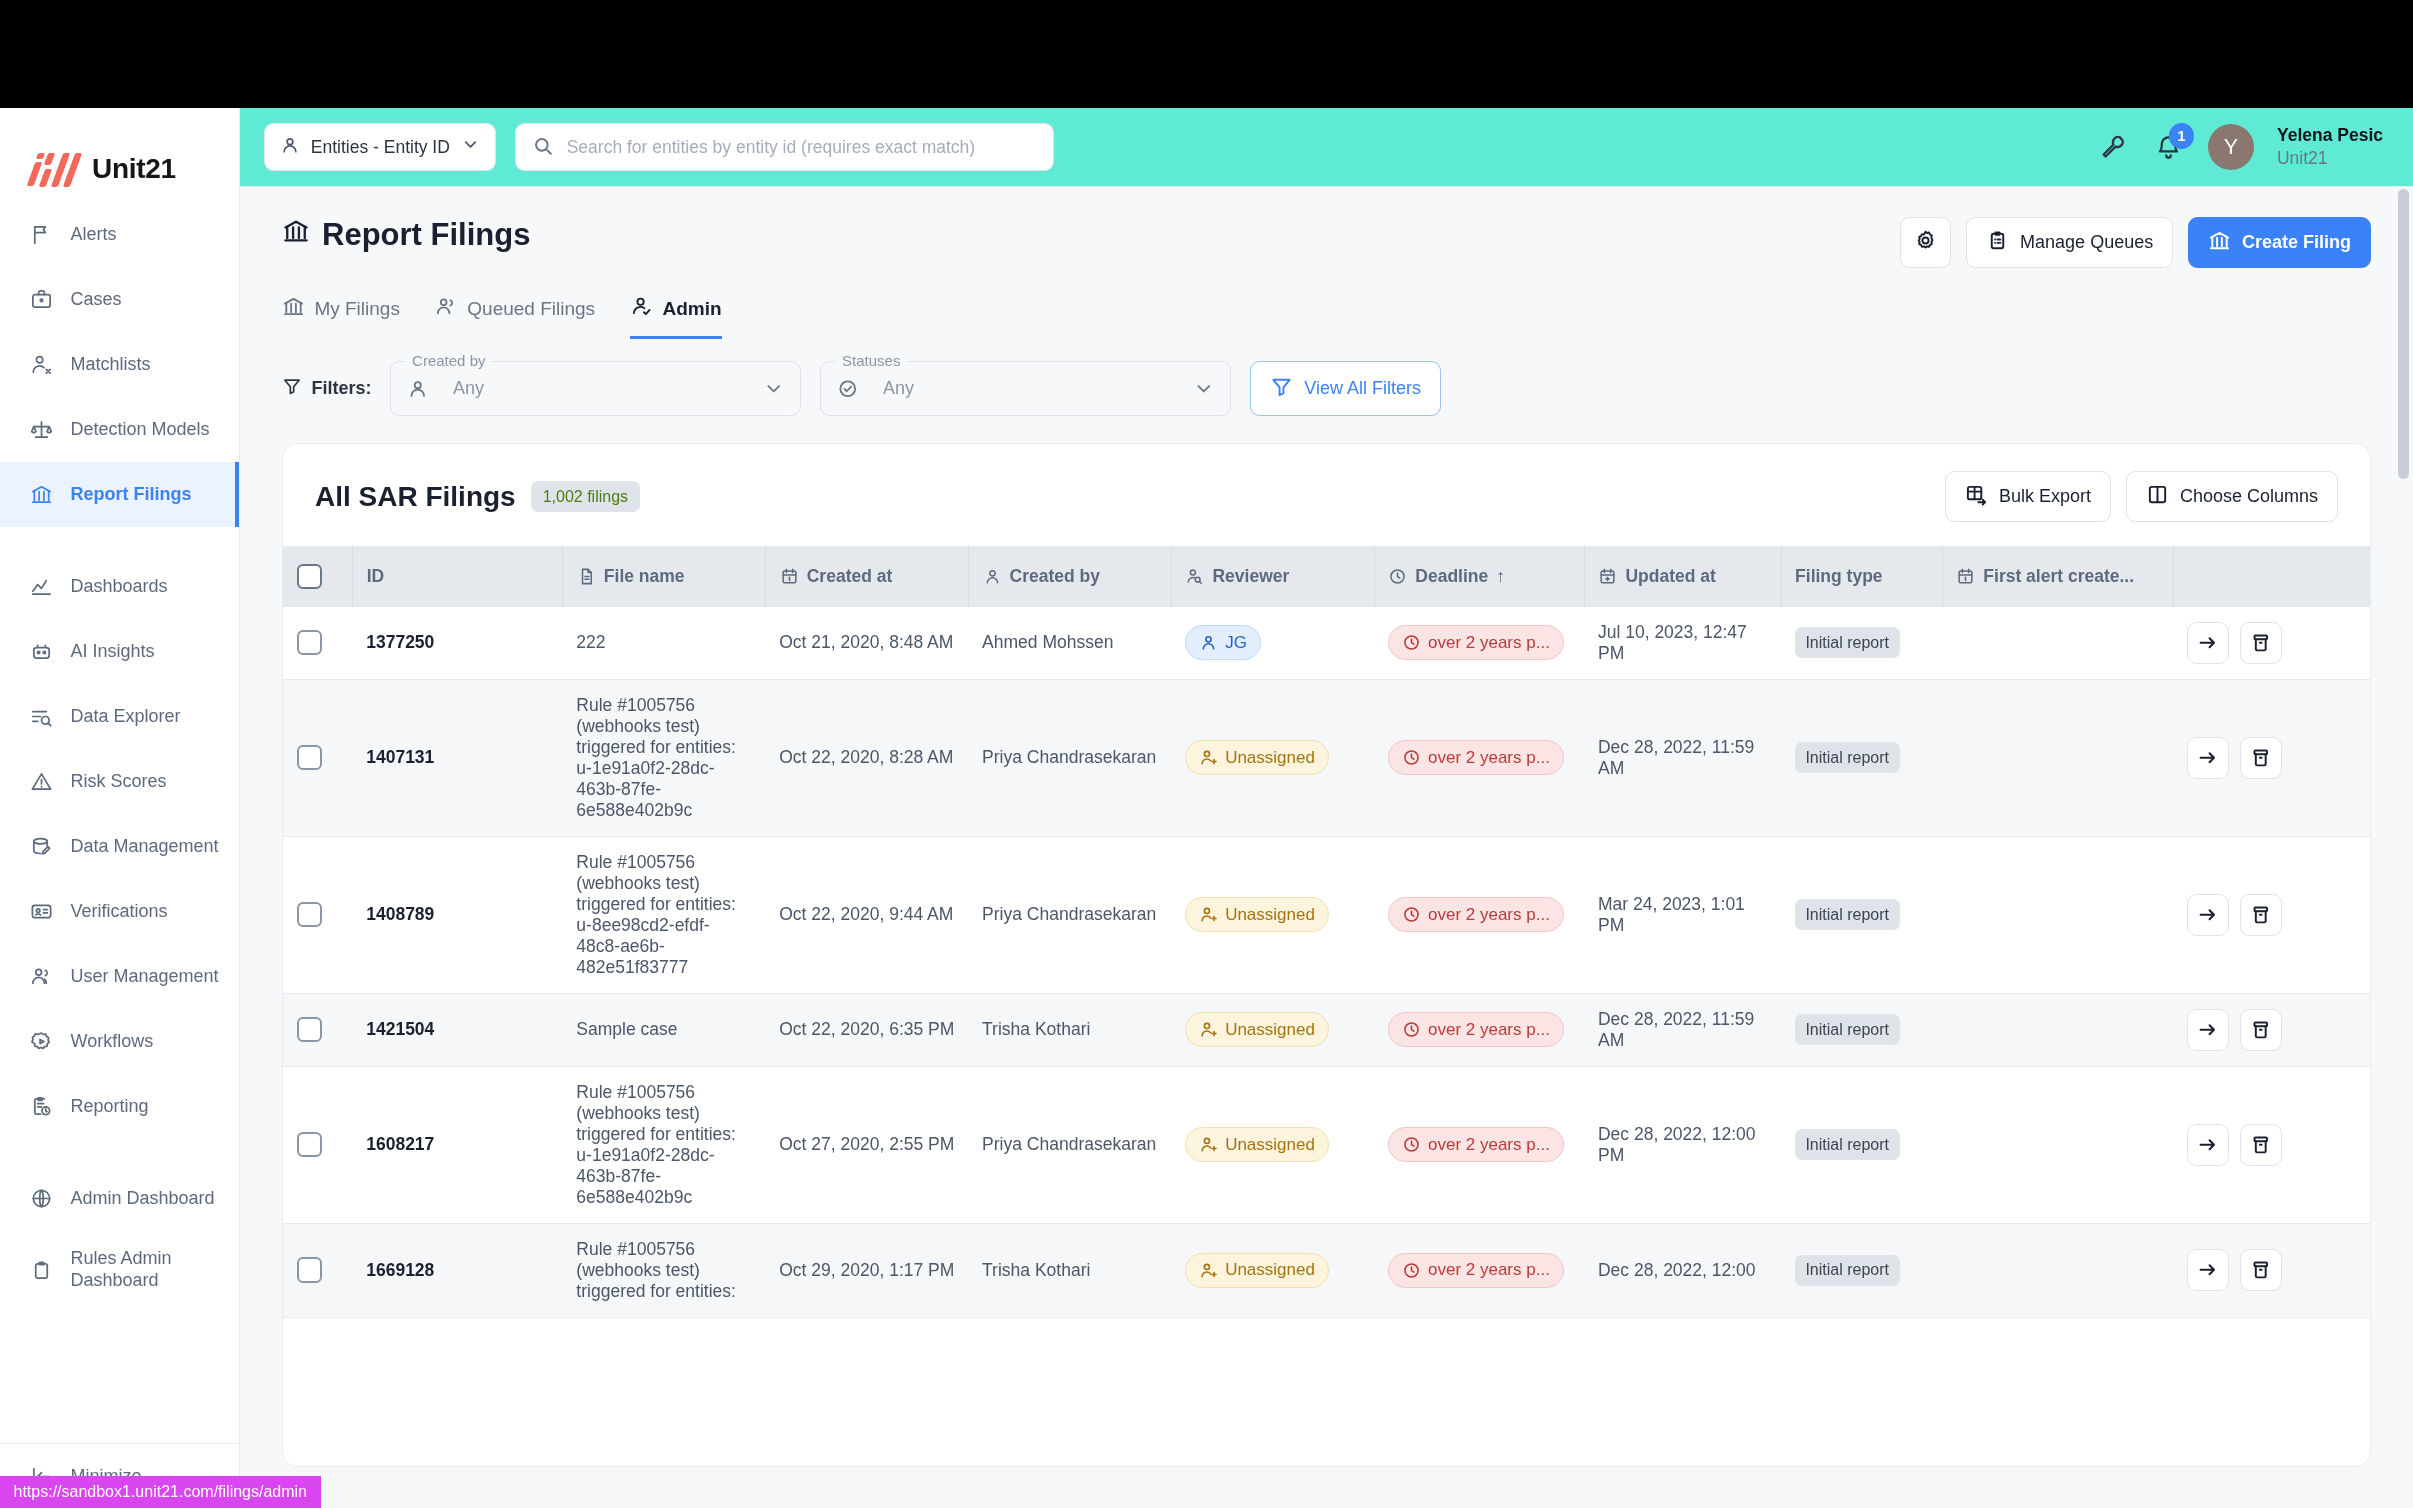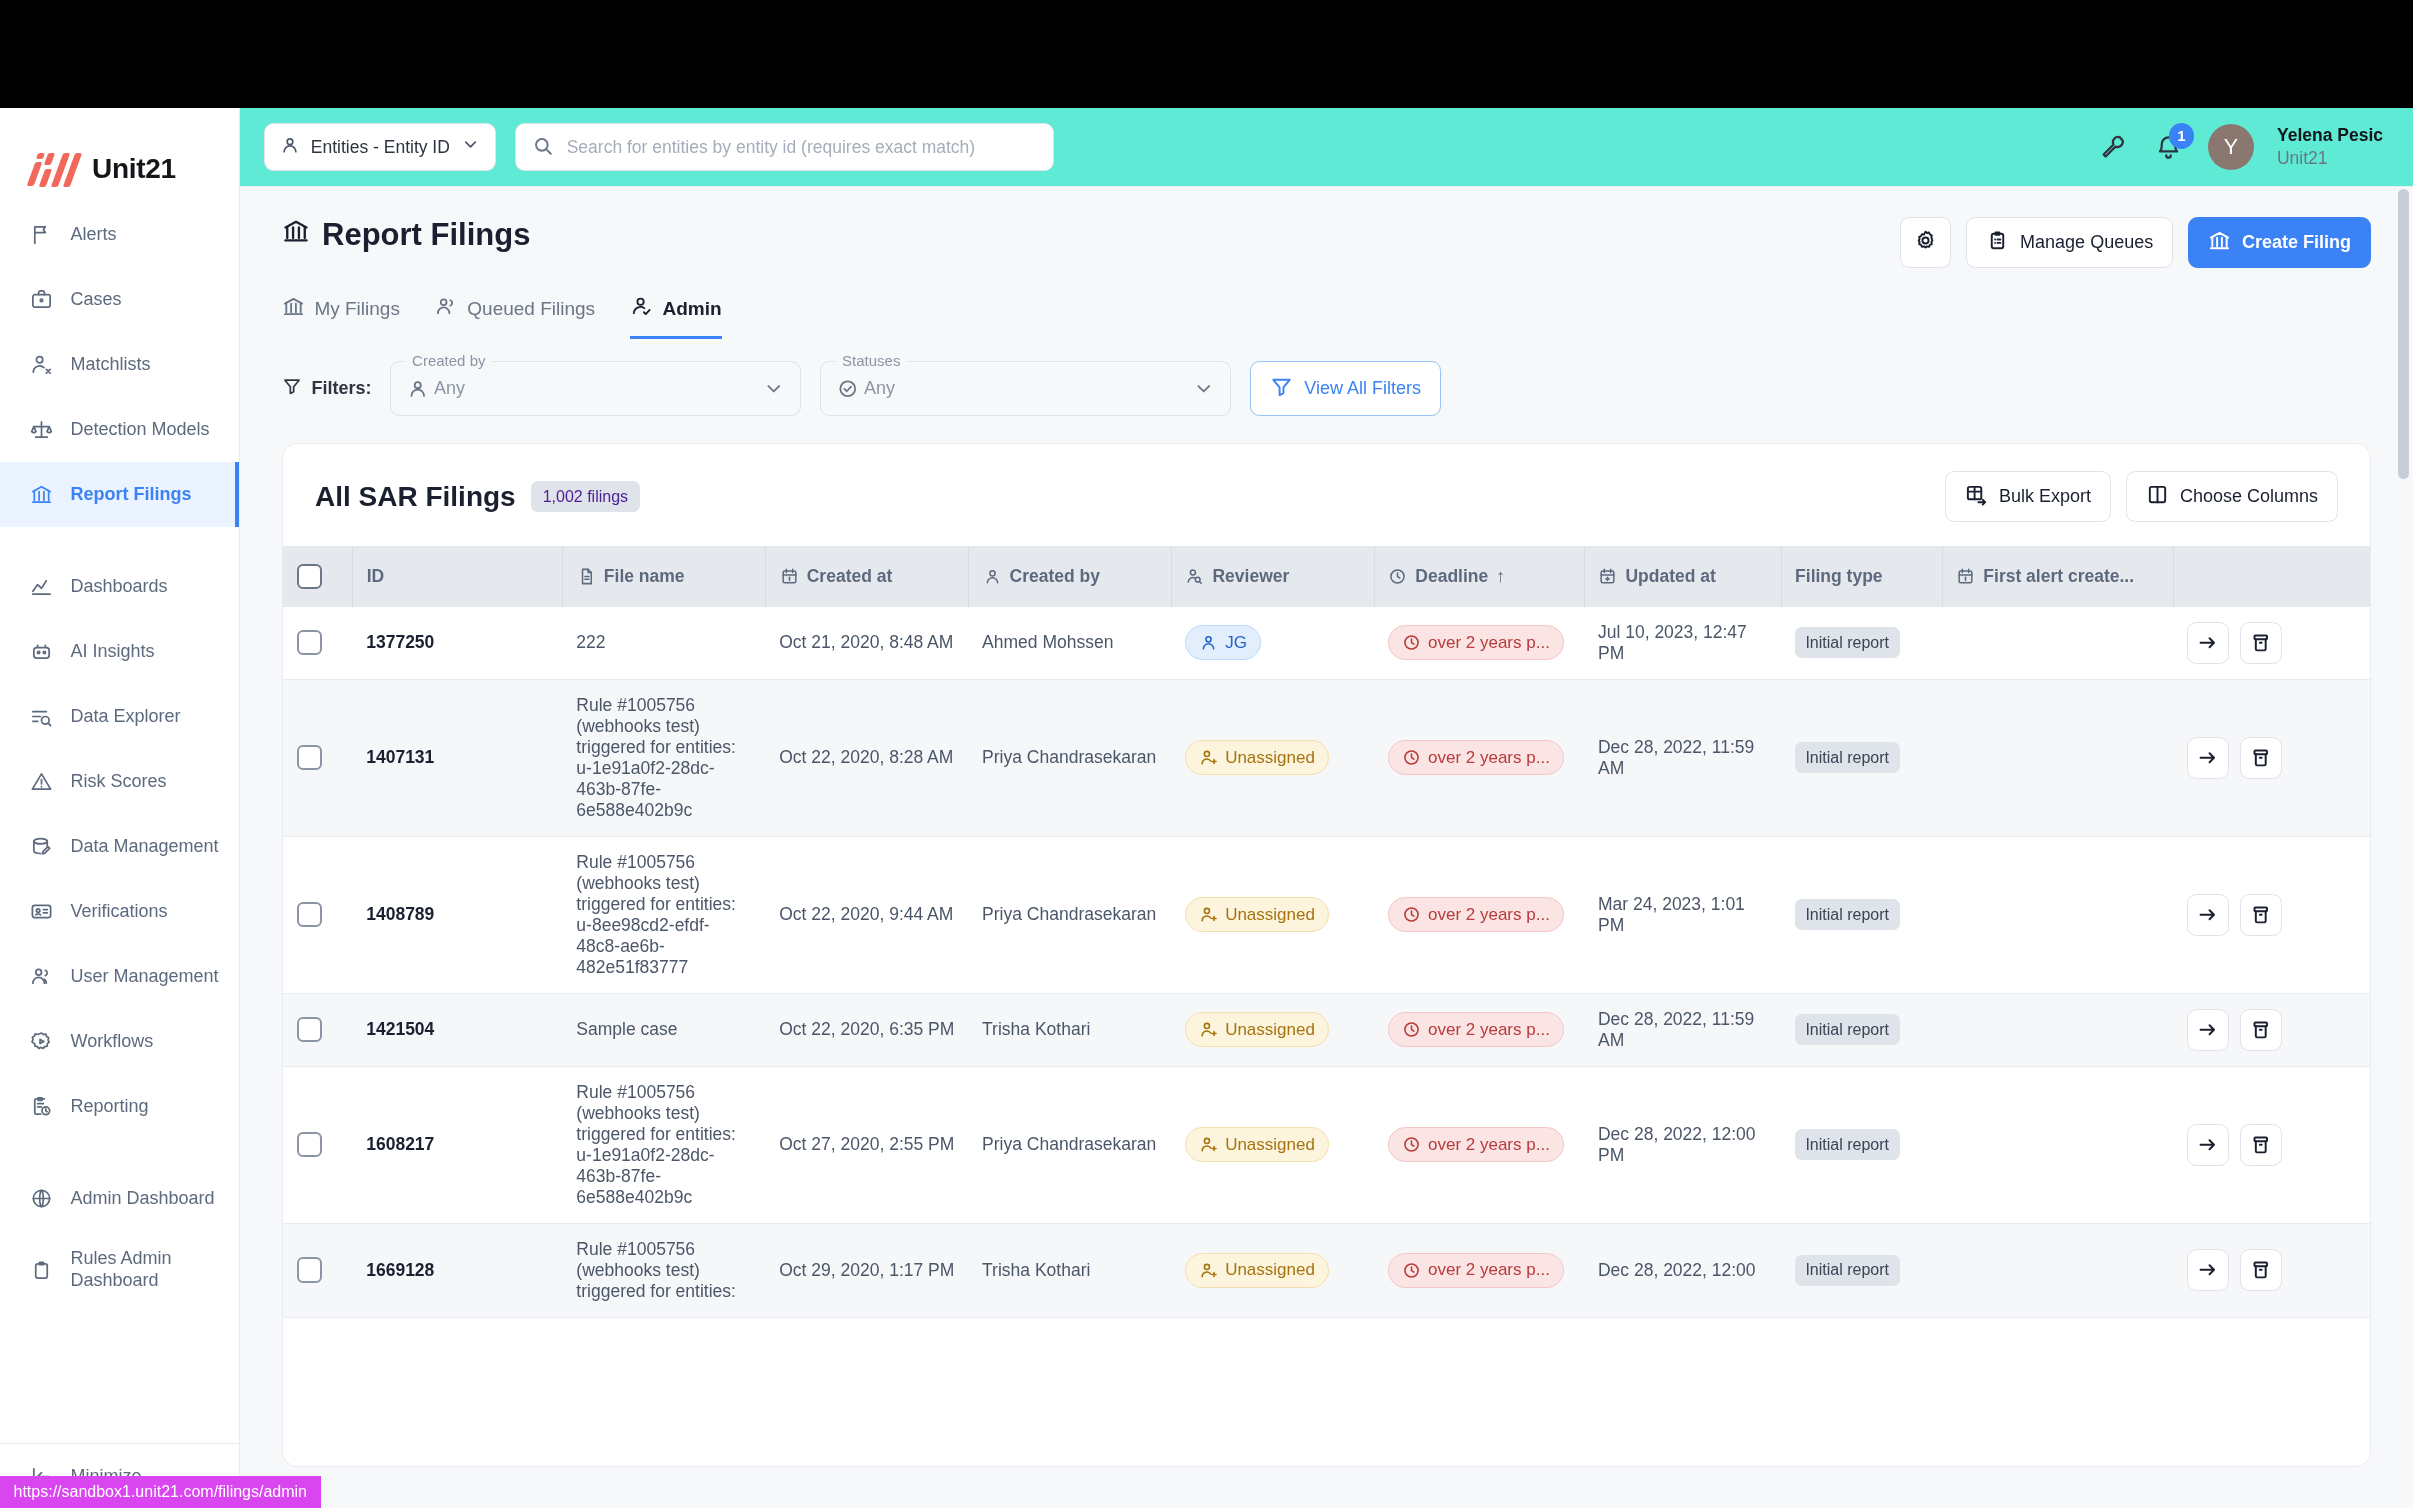--- a/index.html
+++ b/index.html
@@ -135,40 +135,40 @@
 
   .filters { display: flex; align-items: center; gap: 19px; padding: 23px 42px 0 42px; }
   .filters-label { display: flex; align-items: center; gap: 9.4px; font-size: 18px; color: #2c3440; font-weight: 600; }
   .filters-label svg { width: 20px; height: 20px; stroke: currentColor; fill: none; stroke-width: 2; stroke-linecap: round; stroke-linejoin: round; }
   .fld { position: relative; width: 411px; }
   .fld .legend {
     position: absolute; top: -9.4px; left: 15px; background: #f7f8fa;
     padding: 0 6.7px; font-size: 15px; color: #8b95a5;
   }
   .fld .box {
-    display: flex; align-items: center; gap: 5px;
+    display: flex; align-items: center; gap: 24px;
     height: 55px; border: 1.3px solid #dfe3e9; border-radius: 9.4px;
     padding: 0 16px; background: transparent; color: #8b95a5; font-size: 18px;
     cursor: pointer;
   }
   .fld .box svg.lead { width: 21.5px; height: 21.5px; stroke: #6b7687; fill: none; stroke-width: 2; stroke-linecap: round; stroke-linejoin: round; }
   .fld .box .chev { margin-left: auto; }
   .btn.outline-blue { border-color: #99c2fb; color: #3b82f6; background: #fff; }
   .btn.outline-blue svg { stroke: #3b82f6; }
 
   
   .card {
     margin: 27px 42px 0 42px;
     background: #fff; border: 1.3px solid #e8ebef; border-radius: 15px;
     overflow: hidden; height: 1024px;
   }
   .card-head { display: flex; align-items: center; padding: 27px 32px 24px 32px; }
   .card-title { font-size: 28px; font-weight: 700; color: #1a2030; }
   .count-pill {
-    margin-left: 15px; background: #dfe3ea; color: #4c1d95;
+    margin-left: 15px; background: #dfe3ea; color: #4d7c0f;
     font-size: 16px; padding: 6.7px 12px; border-radius: 6.7px;
   }
   .card-actions { margin-left: auto; display: flex; gap: 15px; }
 
   .tbl-wrap { overflow: hidden; position: relative; }
   table { border-collapse: collapse; width: 100%; table-layout: fixed; }
   thead th {
     background: #e5e9ee; color: #5d6a7e; font-size: 17.5px; font-weight: 600;
     text-align: left; padding: 17.5px 13.5px; height: 58px;
     border-right: 1.3px solid #d6dce4; white-space: nowrap; vertical-align: middle;

